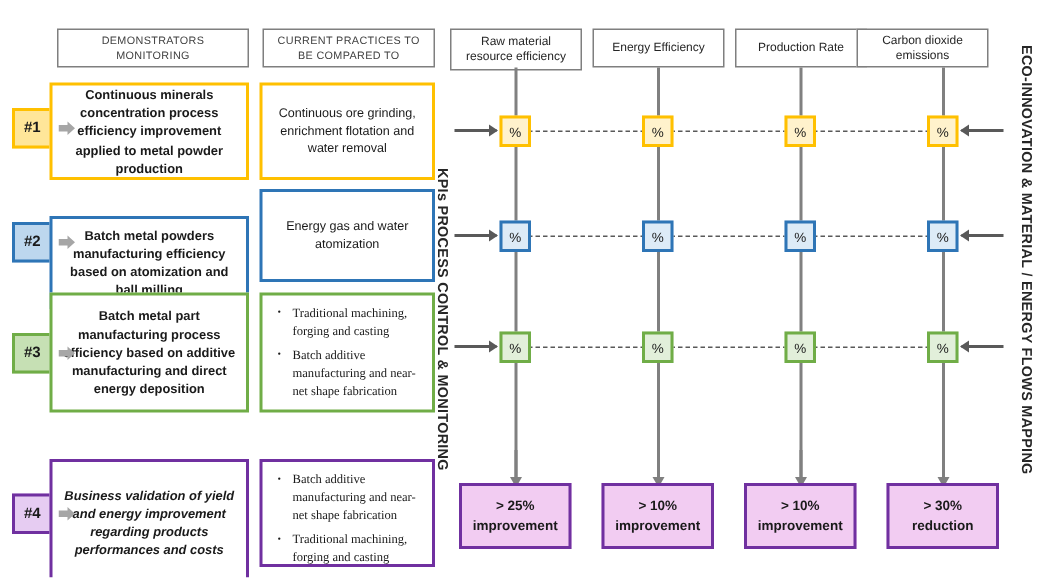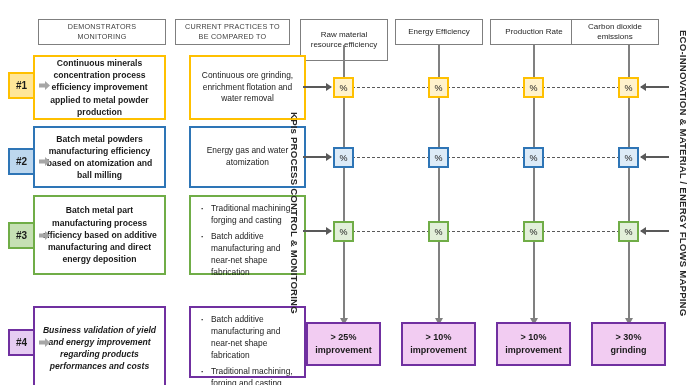--- a/index.html
+++ b/index.html
@@ -70,35 +70,35 @@
   }
 
   
   .prac {
     border-width: 2px;
     border-style: solid;
     font-size: 8.4px;
     color: #1a1a1a;
     line-height: 1.42;
     padding: 4px 7px;
-    margin-left: 16px;
   }
   .prac.bullets {
     display: block;
     text-align: left;
     padding: 6px 6px 6px 8px;
   }
   .prac.bullets ul {
     margin: 0;
     padding: 0 0 0 12px;
     list-style: none;
   }
   .prac.bullets li {
     position: relative;
     margin: 0 0 4px 0;
+    font-family: Liberation Serif, serif;
   }
   .prac.bullets li:last-child { margin-bottom: 0; }
   .prac.bullets li::before {
     content: "\00B7";
     position: absolute;
     left: -11px;
     top: -2px;
     font-size: 13px;
     line-height: 1;
     color: #1a1a1a;
@@ -201,21 +201,21 @@
 </style>
 </head>
 <body>
 
 <div id="canvas">
 
   <div class="box hdr" style="left:38px; top:19px; width:128px; height:26px;">DEMONSTRATORS MONITORING</div>
 
   <div class="box hdr" style="left:175px; top:19px; width:115px; height:26px;">CURRENT PRACTICES TO BE COMPARED TO</div>
 
-  <div class="box kpi-hdr" style="left:300px; top:19px; width:88px; height:42px;">Raw material resource efficiency</div>
+  <div class="box kpi-hdr" style="left:300px; top:19px; width:88px; height:28px;">Raw material resource efficiency</div>
   <div class="box kpi-hdr" style="left:395px; top:19px; width:88px; height:26px;text-align:right;">Energy Efficiency</div>
   <div class="box kpi-hdr" style="left:490px; top:19px; width:88px; height:26px;">Production Rate</div>
   <div class="box kpi-hdr" style="left:571px; top:19px; width:88px; height:26px;">Carbon dioxide emissions</div>
 
   <div class="vline" style="left:343px; top:45px; height:277px;"></div>
   <div class="vline" style="left:438px; top:45px; height:277px;"></div>
   <div class="vline" style="left:533px; top:45px; height:277px;"></div>
   <div class="vline" style="left:628px; top:45px; height:277px;"></div>
 
   <div class="arrow-down" style="left:343px; top:300px; height:18px;"></div>
@@ -240,21 +240,21 @@
   <div class="box pct" style="left:428px; top:77px; width:21px; height:21px; border-color:#ffc000; background:#fff2cc;">%</div>
   <div class="box pct" style="left:523px; top:77px; width:21px; height:21px; border-color:#ffc000; background:#fff2cc;">%</div>
   <div class="box pct" style="left:618px; top:77px; width:21px; height:21px; border-color:#ffc000; background:#fff2cc;">%</div>
 
   <div class="box idbadge" style="left:8px; top:148px; width:27px; height:27px; border-color:#2e75b6; background:#bdd7ee;">#2</div>
   <div class="fatarrow" style="left:39px; top:156px;">
     <svg width="11" height="11" viewBox="0 0 11 11">
         <path d="M0 3.4 H6 V1 L11 5.5 L6 10 V7.6 H0 Z" fill="#a6a6a6"></path>
       </svg>
   </div>
-  <div class="box desc" style="left:33px; top:126px; width:133px; height:62px; border-color:#2e75b6;">Batch metal powders manufacturing efficiency based on atomization and ball milling</div>
+  <div class="box desc" style="left:33px; top:144px; width:133px; height:62px; border-color:#2e75b6;">Batch metal powders manufacturing efficiency based on atomization and ball milling</div>
   <div class="box prac" style="left:173px; top:126px; width:117px; height:62px; border-color:#2e75b6;">Energy gas and water atomization</div>
 
   <div class="dashrow" style="left:352px; top:157px; width:268px;"></div>
   <div class="arrow-right" style="left:303px; top:156px; width:28px;"></div>
   <div class="arrow-left" style="left:641px; top:156px; width:28px;"></div>
 
   <div class="box pct" style="left:333px; top:147px; width:21px; height:21px; border-color:#2e75b6; background:#ddebf7;">%</div>
   <div class="box pct" style="left:428px; top:147px; width:21px; height:21px; border-color:#2e75b6; background:#ddebf7;">%</div>
   <div class="box pct" style="left:523px; top:147px; width:21px; height:21px; border-color:#2e75b6; background:#ddebf7;">%</div>
   <div class="box pct" style="left:618px; top:147px; width:21px; height:21px; border-color:#2e75b6; background:#ddebf7;">%</div>
@@ -303,19 +303,19 @@
   <div class="box target" style="left:401px; top:322px; width:75px; height:44px; flex-direction:column;">
     <span>&gt; 10%</span>
     <span>improvement</span>
   </div>
   <div class="box target" style="left:496px; top:322px; width:75px; height:44px; flex-direction:column;">
     <span>&gt; 10%</span>
     <span>improvement</span>
   </div>
   <div class="box target" style="left:591px; top:322px; width:75px; height:44px; flex-direction:column;">
     <span>&gt; 30%</span>
-    <span>grinding</span>
+    <span>reduction</span>
   </div>
 
   <div class="sidecap" style="left:300px; top:112px; transform: rotate(90deg);">KPIs PROCESS CONTROL &amp; MONITORING</div>
   <div class="sidecap" style="left:689px; top:30px; transform: rotate(90deg);">ECO-INNOVATION &amp; MATERIAL / ENERGY FLOWS MAPPING</div>
 
 </div>
 
 </body></html>

